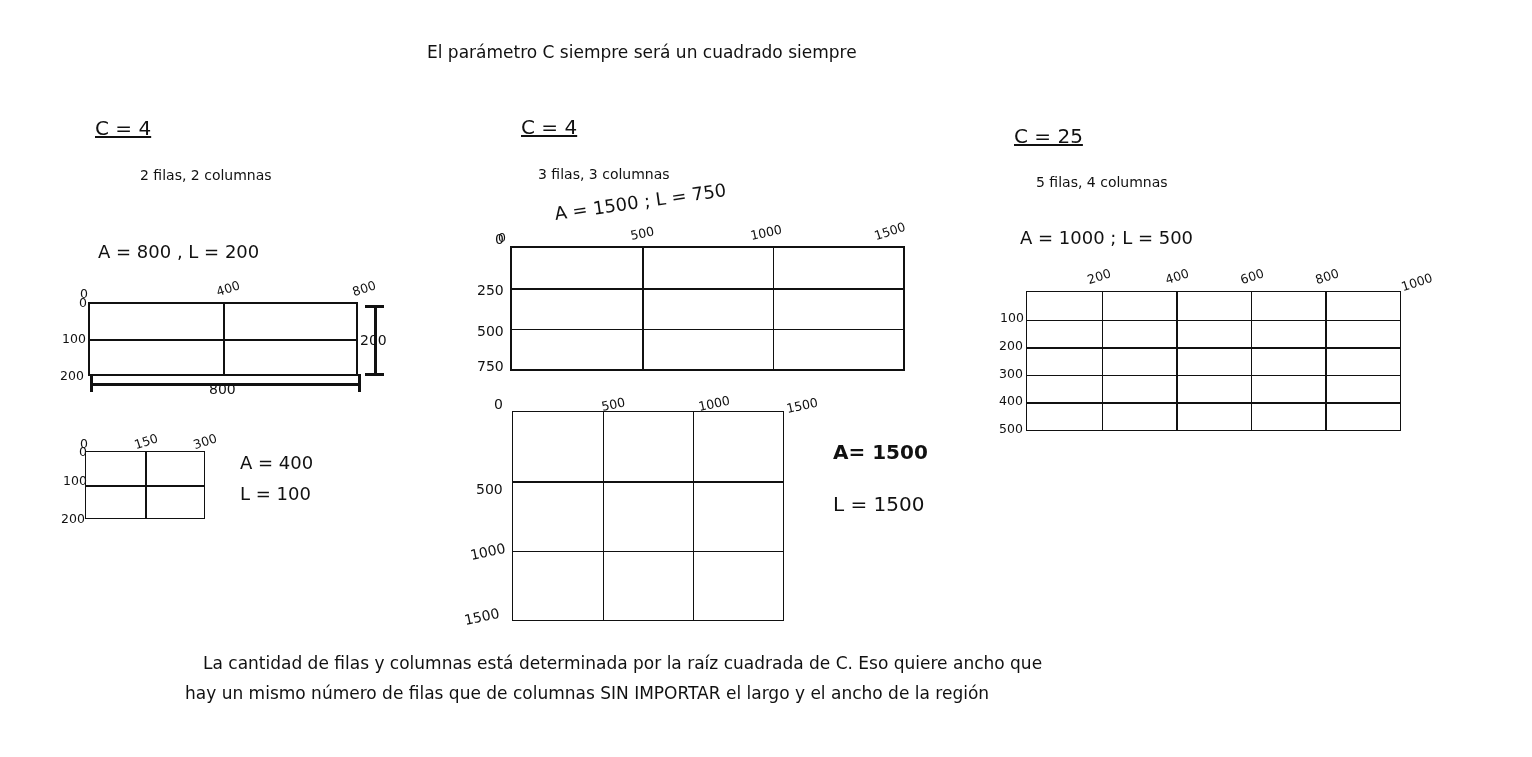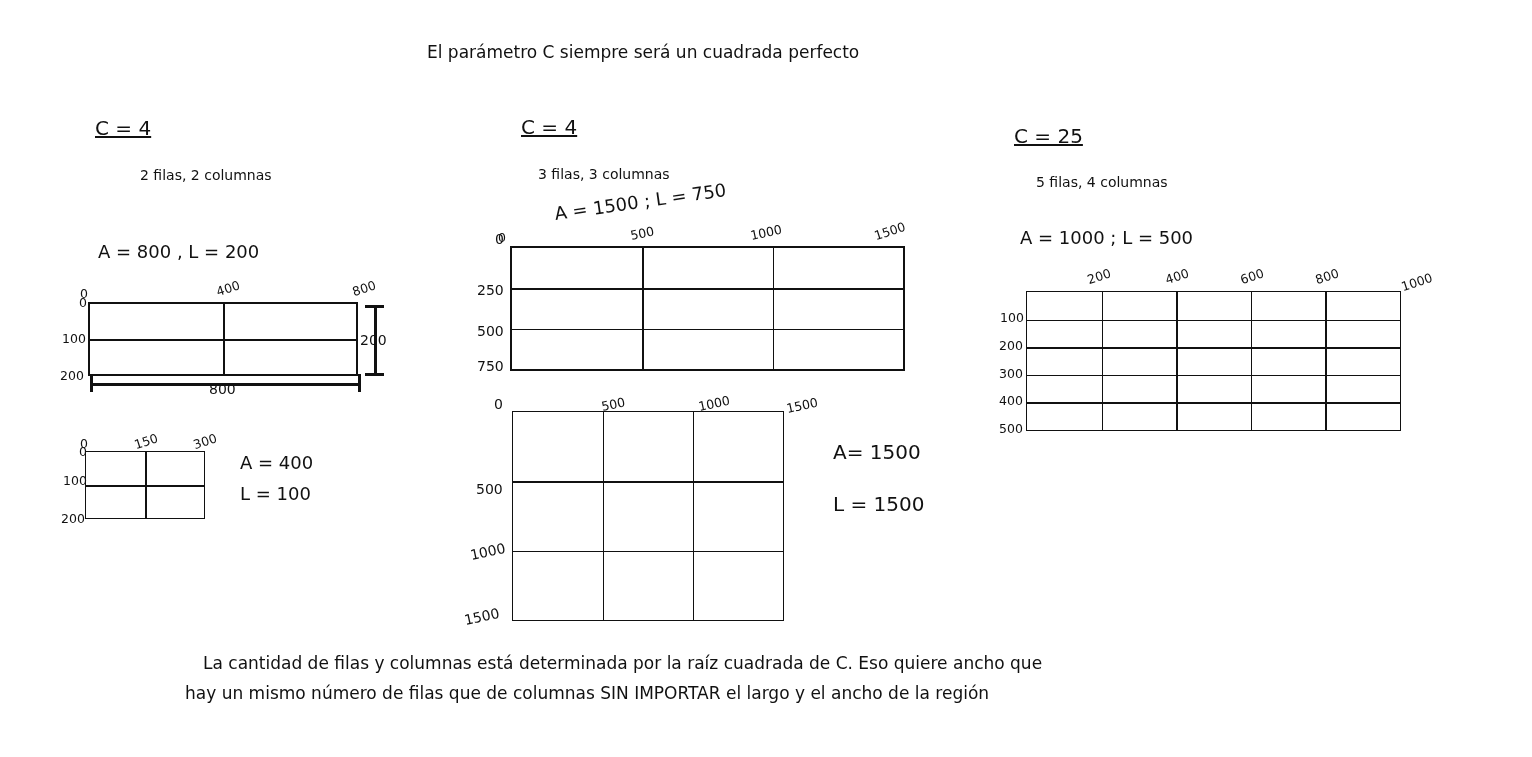--- a/index.html
+++ b/index.html
@@ -30,21 +30,21 @@
   .rot{display:inline-block;}
   .r20{transform:rotate(-18deg);transform-origin:left bottom;}
   .r12{transform:rotate(-12deg);transform-origin:left bottom;}
   .r8{transform:rotate(-8deg);transform-origin:left bottom;}
 
   .vbar{position:absolute;background:#111;}
 </style>
 </head>
 <body>
 
-<div class="abs hand title" style="left:427px;top:42px;">El parámetro C siempre será un cuadrada perfecto</div>
+<div class="abs hand title" style="left:427px;top:42px;">El parámetro C siempre será un cuadrado siempre</div>
 
 <div class="abs hand cparam" style="left:95px;top:116px;">C = 4</div>
 <div class="abs hand sub" style="left:140px;top:167px;">2 filas, 2 columnas</div>
 
 <div class="abs hand dim" style="left:98px;top:241px;">A = 800 ,  L = 200</div>
 
 <div class="grid" style="left:88px;top:302px;width:270px;height:74px;">
   <div class="vthin" style="left:50%;"></div>
   <div class="hline" style="top:50%;"></div>
 </div>
@@ -106,21 +106,21 @@
   <div class="hline" style="top:66.66%;"></div>
 </div>
 <div class="abs hand tick-big" style="left:494px;top:396px;">0</div>
 <div class="abs hand tick" style="left:603px;top:399px;"><span class="rot r12">500</span></div>
 <div class="abs hand tick" style="left:700px;top:399px;"><span class="rot r12">1000</span></div>
 <div class="abs hand tick" style="left:788px;top:401px;"><span class="rot r12">1500</span></div>
 
 <div class="abs hand tick-big" style="left:476px;top:481px;">500</div>
 <div class="abs hand tick-big" style="left:472px;top:547px;"><span class="rot r12">1000</span></div>
 <div class="abs hand tick-big" style="left:466px;top:612px;"><span class="rot r12">1500</span></div>
-<div class="abs hand big" style="left:833px;top:440px;">A= 1500</div>
+<div class="abs hand big" style="left:833px;top:440px;font-weight:bold;">A= 1500</div>
 <div class="abs hand big" style="left:833px;top:492px;">L = 1500</div>
 
 <div class="abs hand cparam" style="left:1014px;top:124px;">C = 25</div>
 <div class="abs hand sub" style="left:1036px;top:174px;">5 filas, 4 columnas</div>
 <div class="abs hand dim" style="left:1020px;top:227px;">A = 1000 ;  L = 500</div>
 
 <div class="grid" style="left:1026px;top:291px;width:375px;height:140px;border-width:1.5px;">
   <div class="vthin" style="left:20%;"></div>
   <div class="vthin" style="left:40%;"></div>
   <div class="vthin" style="left:60%;"></div>

